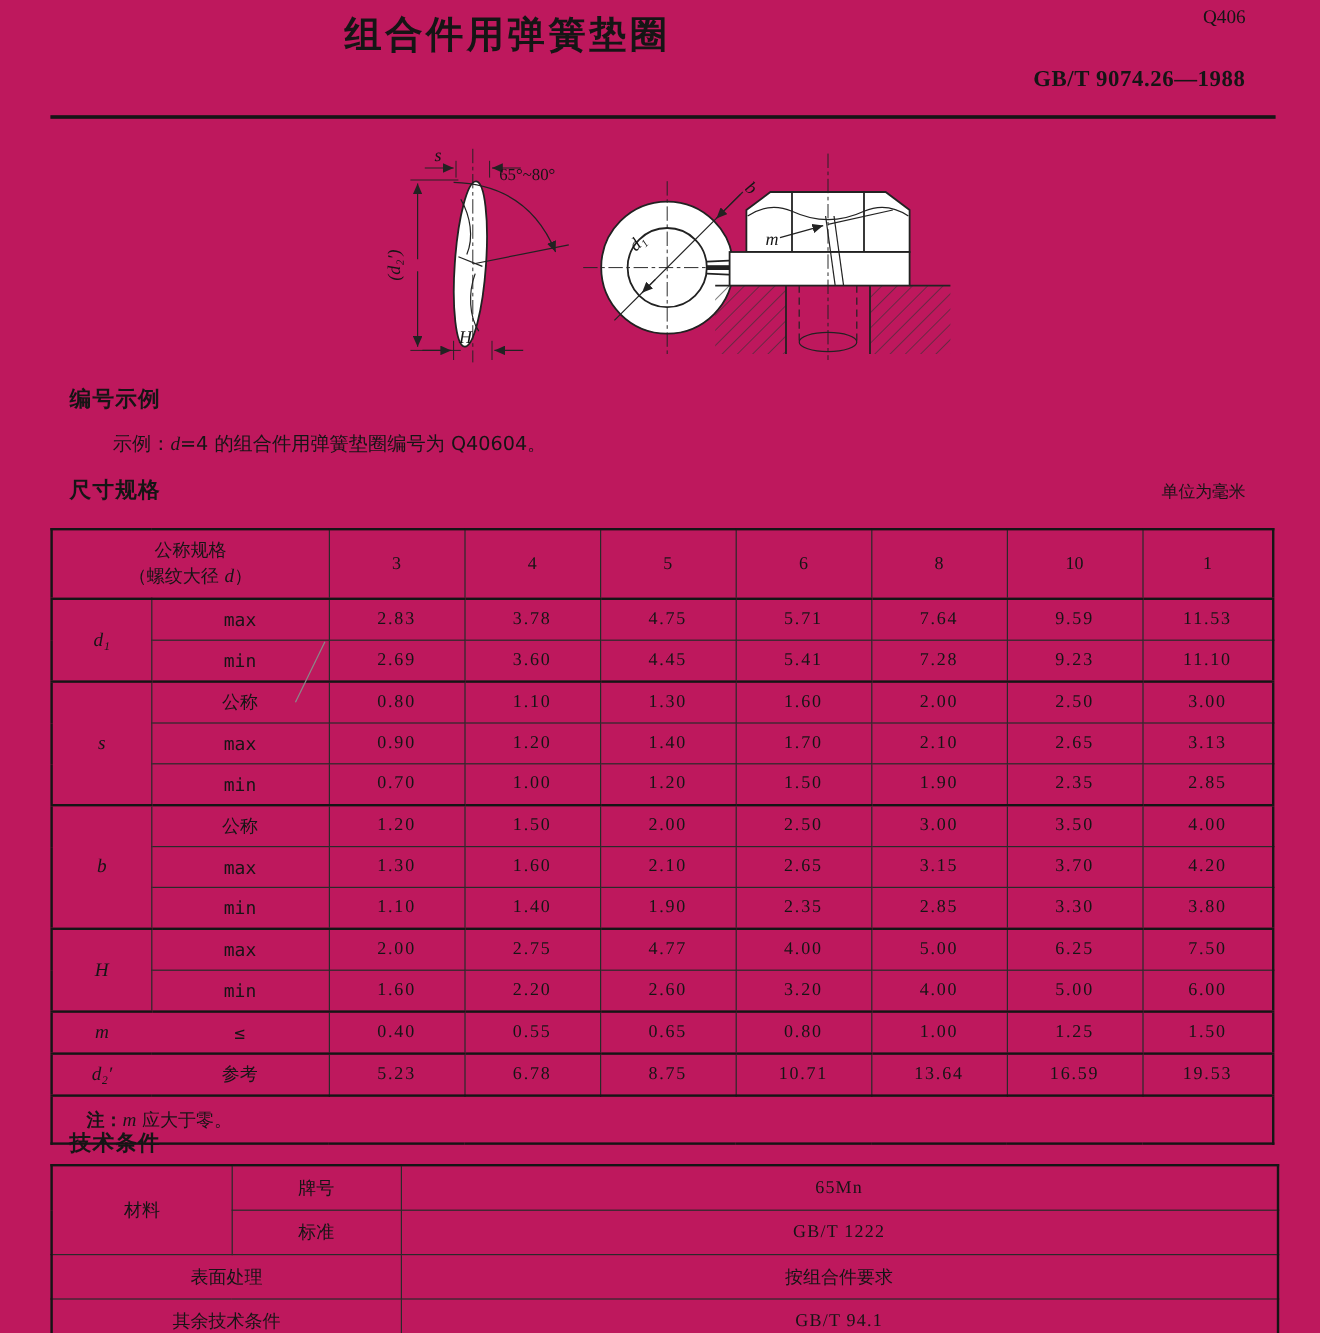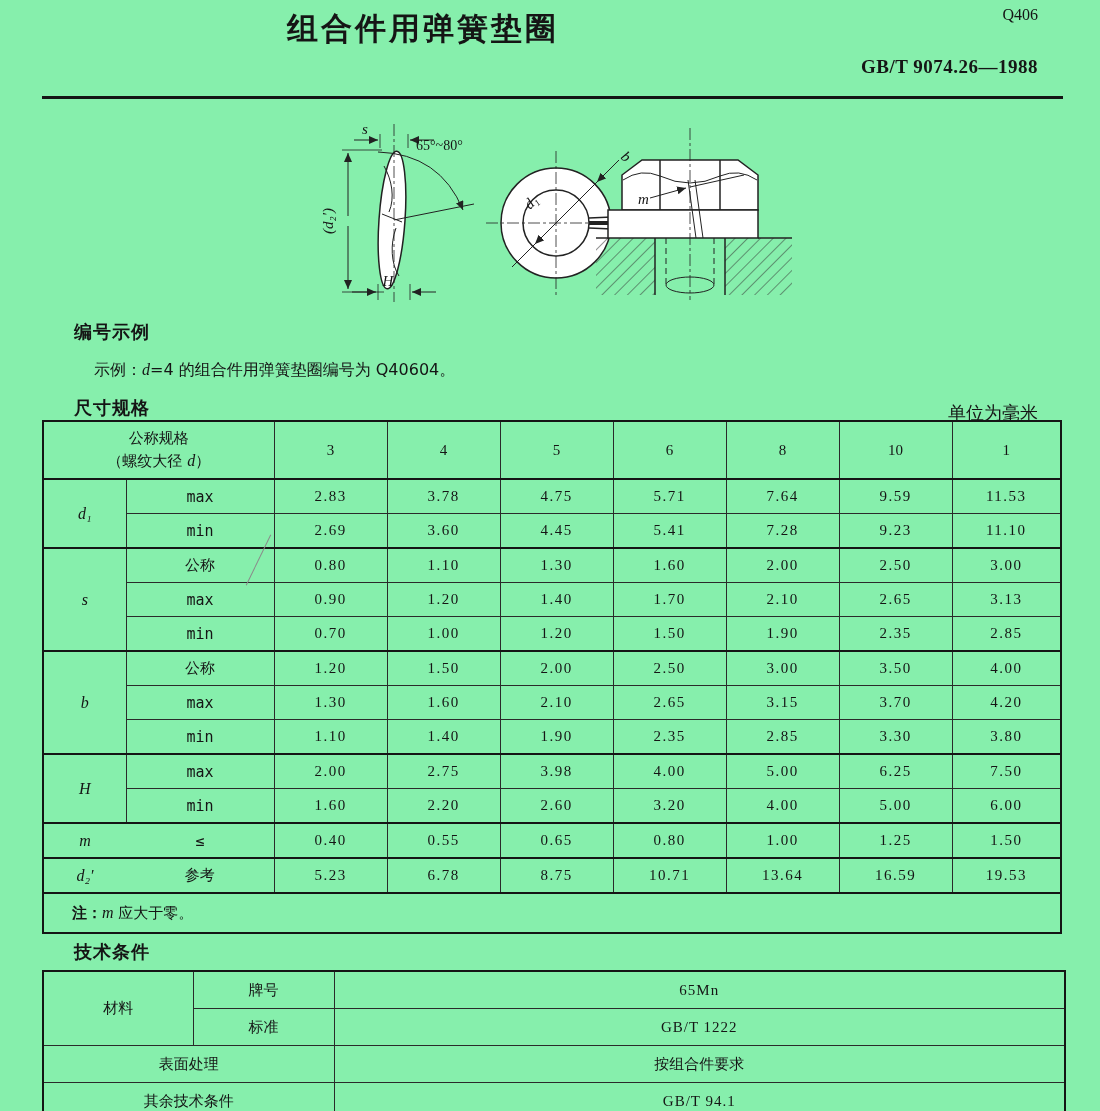--- a/index.html
+++ b/index.html
@@ -1,43 +1,43 @@
 <!DOCTYPE html>
 <html><head>
 <meta charset="utf-8">
 <style>
   html,body{margin:0;padding:0;background:#e8e8e8;}
-  .page{position:relative;width:1100px;height:1111px;background:#86efac;color:#151515;
+  .page{position:relative;width:1100px;height:1111px;background:#be185d;color:#151515;
         font-family:"DejaVu Sans",sans-serif;overflow:hidden;}
   
   .title{position:absolute;left:0;top:8px;width:846px;text-align:center;
          font-size:31px;font-weight:bold;letter-spacing:3px;}
   .code{position:absolute;top:6px;right:62px;font-family:Liberation Serif, serif;
         font-size:16px;}
   .std{position:absolute;top:56px;right:62px;font-family:"Liberation Serif",serif;
        font-weight:bold;font-size:19px;letter-spacing:.5px;}
   .rule{position:absolute;left:42px;top:96px;width:1021px;height:3px;background:#151515;}
   
-  .h2{position:absolute;left:58px;font-size:18px;font-weight:bold;letter-spacing:1px;margin-left:16px;}
+  .h2{position:absolute;left:58px;font-size:18px;font-weight:bold;letter-spacing:1px;}
   .example-line{position:absolute;left:94px;top:360px;font-size:16px;}
-  .unit-note{position:absolute;right:62px;top:401px;font-size:18px;margin-left:19px;}
+  .unit-note{position:absolute;right:62px;top:401px;font-size:14px;margin-left:19px;}
   .var{font-family:"Liberation Serif",serif;font-style:italic;font-size:16px;}
   
   .fig{position:absolute;left:320px;top:118px;}
   svg text{font-family:"Liberation Serif",serif;font-size:14px;fill:#151515;}
   svg .it{font-style:italic;font-size:15px;}
   .part{stroke:#222;stroke-width:1.5;fill:#fff;}
   .thin{stroke:#222;stroke-width:1;fill:none;}
   .dim{stroke:#222;stroke-width:1;}
   .ext{stroke:#222;stroke-width:.8;}
   .cl{stroke:#222;stroke-width:.8;stroke-dasharray:12 3 3 3;fill:none;}
   .hid{stroke:#222;stroke-width:1;stroke-dasharray:6 4;}
   
   table{border-collapse:collapse;table-layout:fixed;}
-  .dims{position:absolute;left:42px;top:420px;width:942px;border:2px solid #151515;}
+  .dims{position:absolute;left:42px;top:440px;width:942px;border:2px solid #151515;}
   .dims td{border:1px solid #2a2a2a;text-align:center;vertical-align:middle;
            height:33px;padding:0;font-size:15px;}
   .dims tr.hdr td{height:56px;border-bottom:2px solid #151515;line-height:1.5;}
   .dims tr.grp td{border-top:2px solid #151515;}
   .num{font-family:"Liberation Serif",serif;font-size:15px;letter-spacing:1.5px;}
   .sub{font-family:"DejaVu Sans Mono",monospace;font-size:14px;}
   .param i,.spec i{font-family:"Liberation Serif",serif;font-style:italic;font-size:16px;}
   .size{font-family:"Liberation Serif",serif;font-size:15px;}
   td.nr{border-right:none;} td.nl{border-left:none;}
   .noterow td{border-top:2px solid #151515;text-align:left;padding-left:28px;height:38px;}
@@ -252,21 +252,21 @@
       <td class="num">2.85</td>
       <td class="num">3.30</td>
       <td class="num">3.80</td>
     </tr>
 
     <tr class="grp">
       <td rowspan="2" class="param"><i>H</i></td>
       <td class="sub">max</td>
       <td class="num">2.00</td>
       <td class="num">2.75</td>
-      <td class="num">3.98</td>
+      <td class="num">4.77</td>
       <td class="num">4.00</td>
       <td class="num">5.00</td>
       <td class="num">6.25</td>
       <td class="num">7.50</td>
     </tr>
     <tr>
       <td class="sub">min</td>
       <td class="num">1.60</td>
       <td class="num">2.20</td>
       <td class="num">2.60</td>

